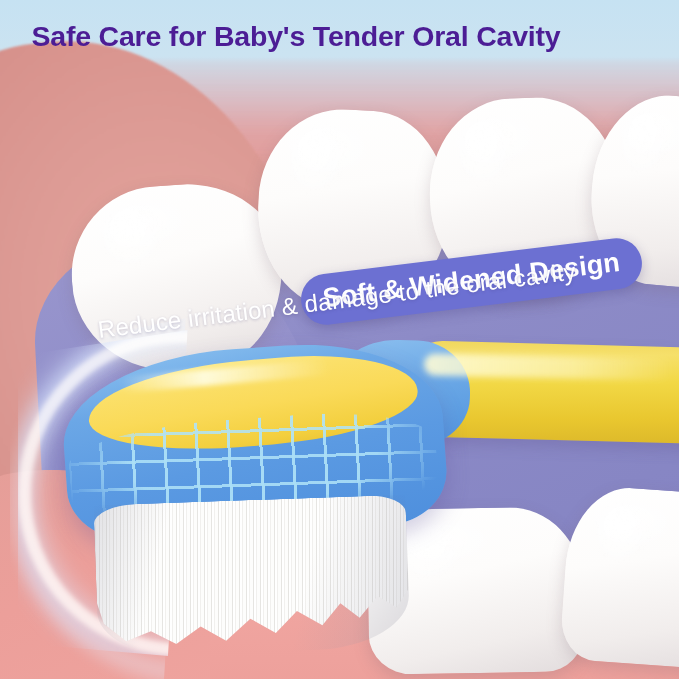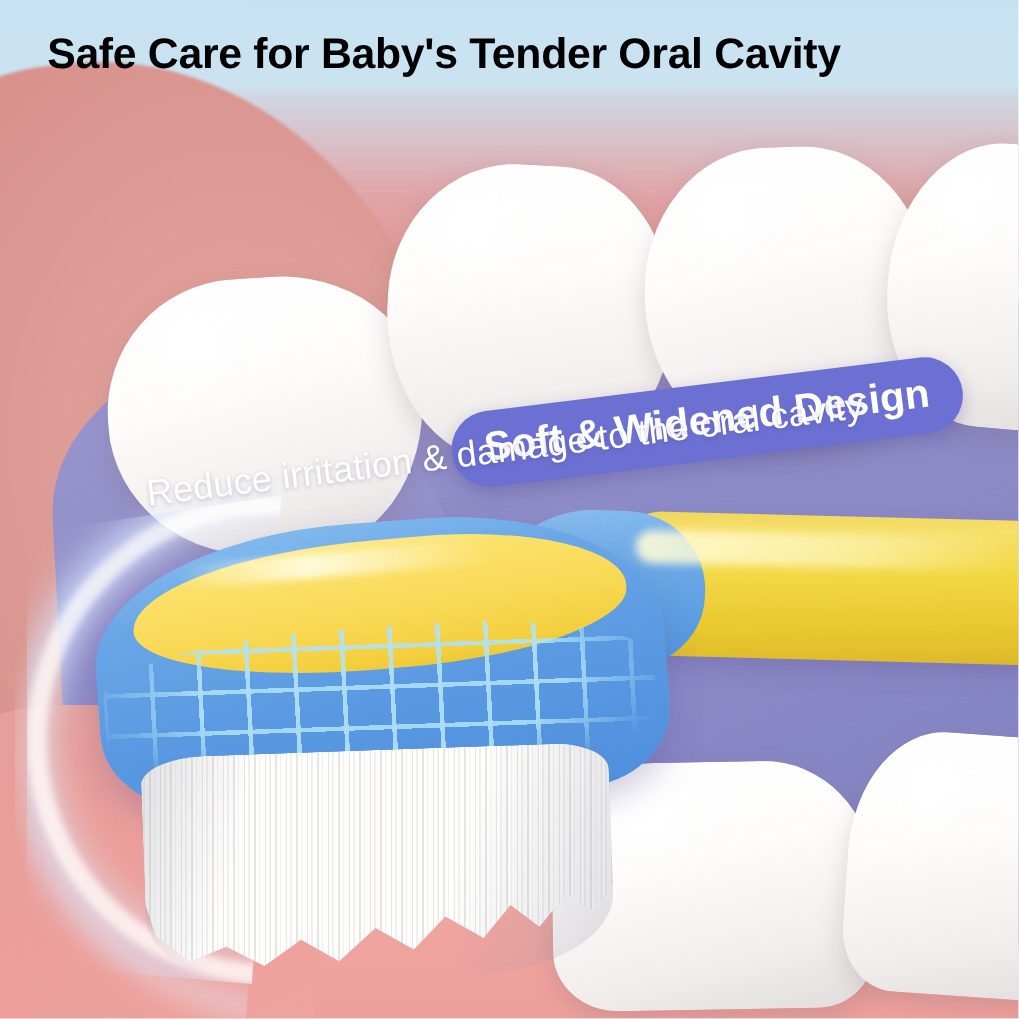--- a/index.html
+++ b/index.html
@@ -223,21 +223,21 @@
 
   
   #headline {
     position: absolute;
     left: 0; top: 20px;
     width: 592px;
     text-align: center;
     font-size: 28.5px;
     font-weight: 700;
     letter-spacing: -0.2px;
-    color: #000000;
+    color: #4c1d95;
   }
 
   #badge {
     position: absolute;
     left: 300px; top: 256px;
     padding: 9px 22px 11px 22px;
     background: #6c70d2;
     border-radius: 26px;
     transform: rotate(-7deg);
     box-shadow: 0 4px 12px rgba(60,55,120,0.26);

